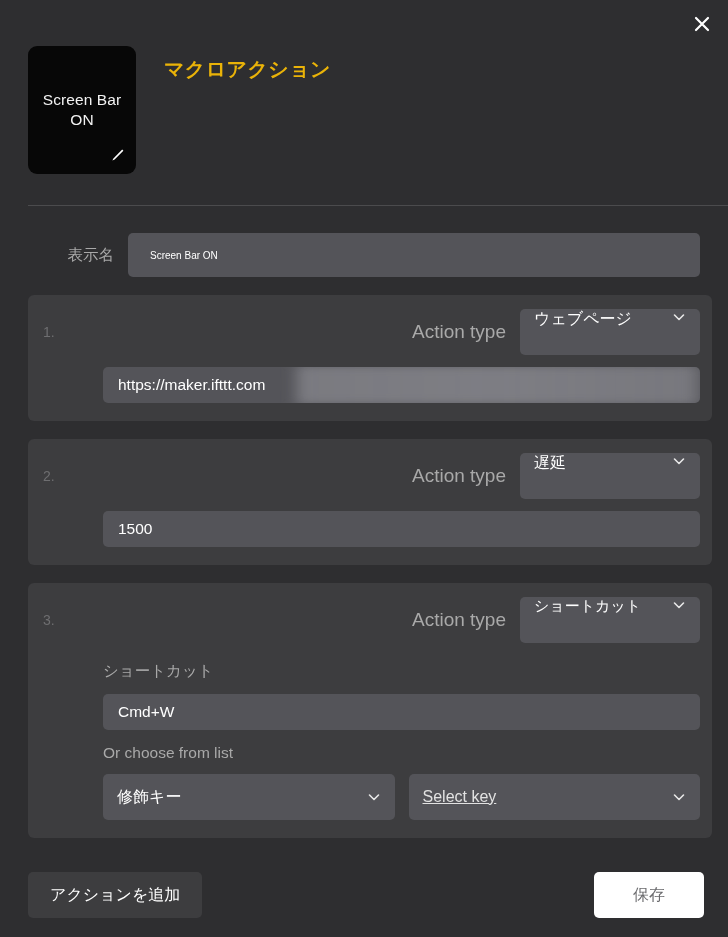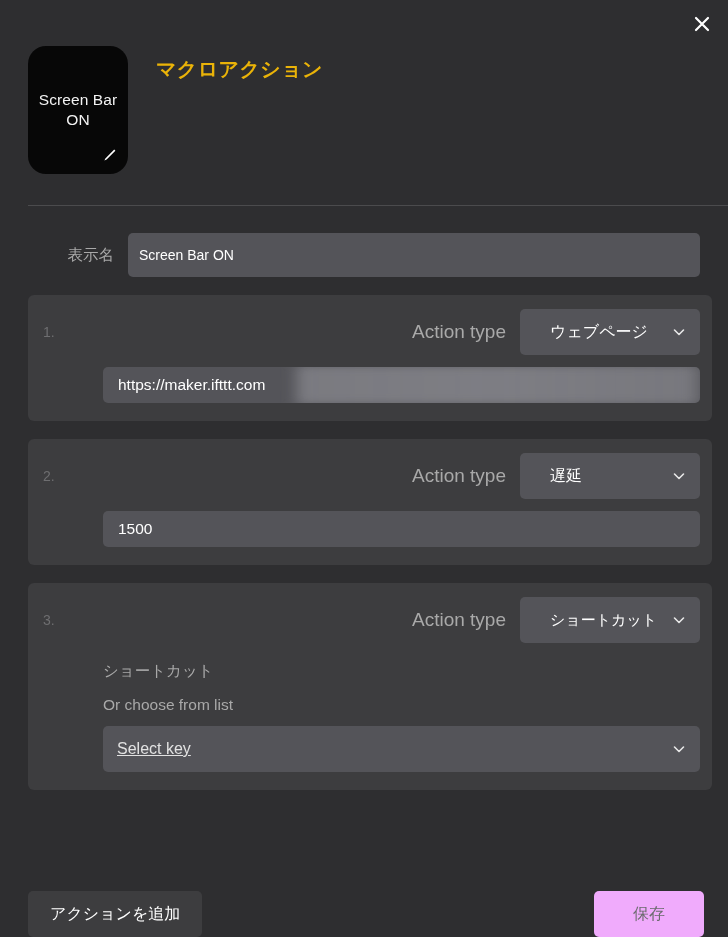--- a/index.html
+++ b/index.html
@@ -36,24 +36,24 @@
 
   
   .header {
     display: flex;
     align-items: flex-start;
     padding: 46px 0 0 28px;
   }
 
   .thumb {
     position: relative;
-    width: 100px;
+    width: 108px;
     height: 128px;
     background: #070707;
-    border-radius: 18px;
+    border-radius: 9px;
     display: flex;
     flex-direction: column;
     align-items: center;
     justify-content: center;
     flex: 0 0 auto;
     overflow: hidden;
   }
   .thumb-line {
     color: #f2f2f2;
     font-size: 15.5px;
@@ -106,22 +106,22 @@
     font-size: 15.5px;
     color: #a9a9a9;
   }
   .name-input {
     flex: 1;
     height: 44px;
     background: #545459;
     border-radius: 5px;
     display: flex;
     align-items: center;
-    padding: 0 11px;
-    font-size: 14px;
+    padding: 0 22px;
+    font-size: 10px;
     color: #ffffff;
     cursor: text;
   }
 
   
   .action-block {
     margin: 18px 16px 0 28px;
     background: #3d3d3f;
     border-radius: 6px;
     padding: 14px 12px 18px 12px;
@@ -146,23 +146,22 @@
     padding-right: 14px;
     white-space: nowrap;
   }
 
   .select {
     width: 180px;
     height: 46px;
     background: #545459;
     border-radius: 5px;
     display: flex;
-    align-items: center;
     justify-content: space-between;
-    padding: 0 13px 0 30px;
+    padding: 0 13px 0 14px;
     font-size: 16px;
     color: #ffffff;
     cursor: pointer;
     white-space: nowrap;
   }
   .select.small-text { font-size: 15px; }
 
   .chev {
     flex: 0 0 auto;
     margin-left: 6px;
@@ -232,21 +231,21 @@
   .select-wide.placeholder { color: #e2e2e2; text-decoration: underline; }
 
   
   .footer {
     position: absolute;
     left: 0;
     right: 0;
     bottom: 0;
     height: 84px;
     display: flex;
-    align-items: flex-end;
+    align-items: center;
     padding: 0 24px 0 28px;
   }
   .btn-add {
     height: 46px;
     background: #3d3d3f;
     border-radius: 5px;
     display: flex;
     align-items: center;
     padding: 0 22px;
     font-size: 16px;
@@ -259,21 +258,21 @@
     font-size: 16px;
     color: #ffffff;
     text-align: center;
     line-height: 26px;
     cursor: pointer;
     margin-right: 20px;
   }
   .btn-save {
     width: 110px;
     height: 46px;
-    background: #f0abfc;
+    background: #ffffff;
     border-radius: 5px;
     display: flex;
     align-items: center;
     justify-content: center;
     font-size: 16px;
     color: #6b6b6e;
     cursor: default;
   }
 </style>
 </head>
@@ -351,22 +350,29 @@
       <div class="action-type-label">Action type</div>
       <div class="select small-text">
         <span>ショートカット</span>
         <svg class="chev" width="16" height="16" viewBox="0 0 16 16">
           <path d="M3.5 6 L8 10.5 L12.5 6" stroke="#e8e8e8" stroke-width="1.6" fill="none" stroke-linecap="round" stroke-linejoin="round"></path>
         </svg>
       </div>
     </div>
     <div class="action-body">
       <div class="sub-label tight">ショートカット</div>
+      <div class="text-input" placeholder="Cmd+W">Cmd+W</div>
       <div class="sub-label">Or choose from list</div>
       <div class="dual-selects">
+        <div class="select-wide">
+          <span>修飾キー</span>
+          <svg class="chev" width="16" height="16" viewBox="0 0 16 16">
+            <path d="M3.5 6 L8 10.5 L12.5 6" stroke="#e8e8e8" stroke-width="1.6" fill="none" stroke-linecap="round" stroke-linejoin="round"></path>
+          </svg>
+        </div>
         <div class="select-wide placeholder">
           <span>Select key</span>
           <svg class="chev" width="16" height="16" viewBox="0 0 16 16">
             <path d="M3.5 6 L8 10.5 L12.5 6" stroke="#e8e8e8" stroke-width="1.6" fill="none" stroke-linecap="round" stroke-linejoin="round"></path>
           </svg>
         </div>
       </div>
     </div>
   </div>
 

